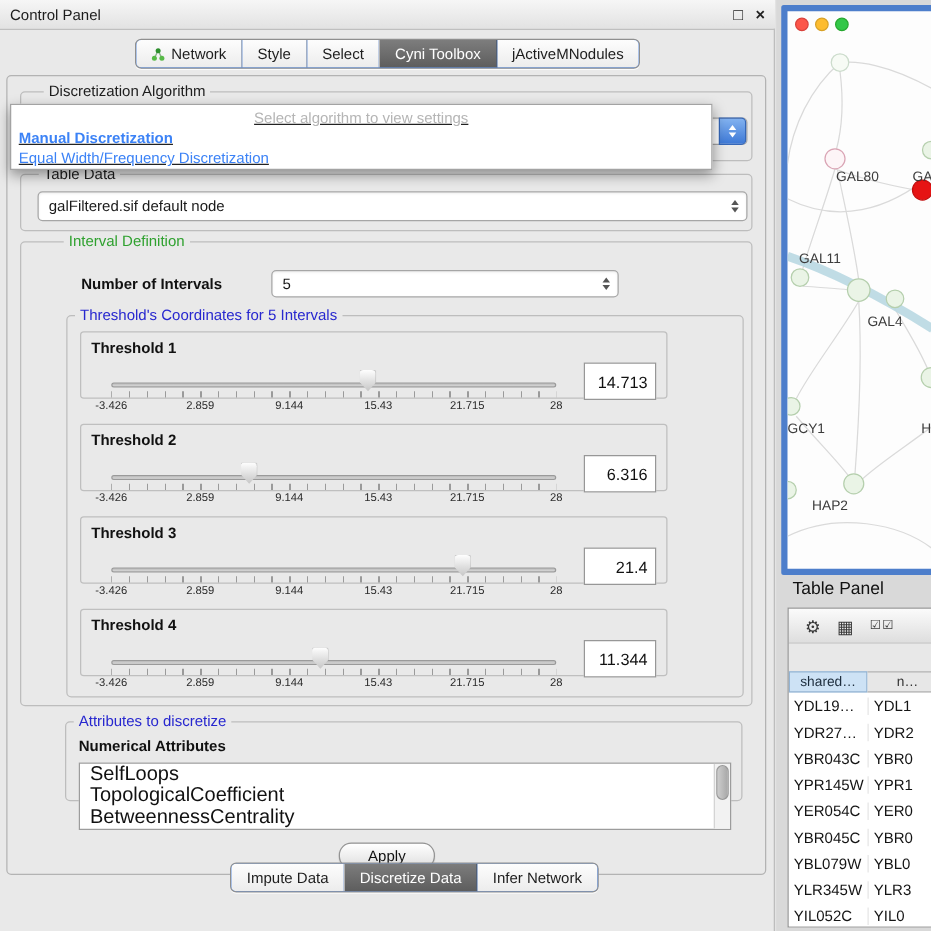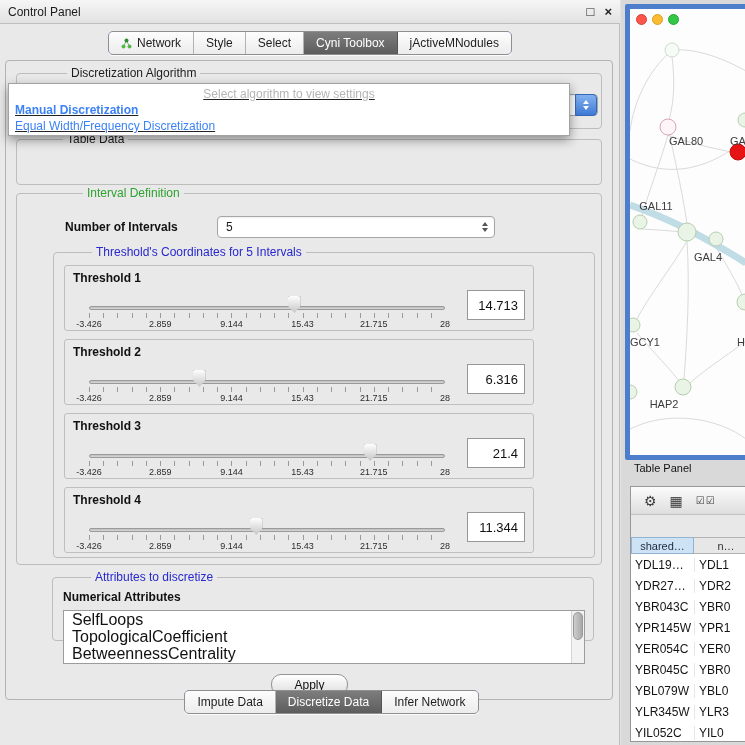--- a/index.html
+++ b/index.html
@@ -26,42 +26,42 @@
     box-shadow:0 1px 0 rgba(255,255,255,.8); background:#3b82f6; }
   .seg { padding:4px 12px; font-size:12px; color:#1d1d1d; display:flex; align-items:center; gap:5px;
     background:linear-gradient(#fdfdfd,#ececec); border-right:1px solid #b2b2b2; white-space:nowrap; }
   .seg:last-child { border-right:none; }
   .seg.active { background:linear-gradient(#7d7d7d,#5d5d5d); color:#fff; border-right-color:#555; }
 
   .content-panel { position:absolute; left:5px; top:60px; width:608px; height:640px;
     border:1px solid #b3b3b3; border-radius:4px; background:#e9e9e9; }
 
   .group { position:absolute; border:1px solid #bdbdbd; border-radius:4px; }
-  .group-title { position:absolute; top:-8px; left:18px; background:#e9e9e9; padding:0 4px; font-size:12px; color:#1d1d1d; white-space:nowrap;margin-left:32px; }
+  .group-title { position:absolute; top:-8px; left:18px; background:#e9e9e9; padding:0 4px; font-size:12px; color:#1d1d1d; white-space:nowrap; }
   .group-title.green { color:#2fa12f; }
   .group-title.blue { color:#2727cf; }
 
   .combo { position:absolute; background:#fff; border:1px solid #a6a6a6; border-radius:4px;
     display:flex; align-items:center; padding:0 8px; font-size:12px; color:#1a1a1a;
     box-shadow:inset 0 1px 2px rgba(0,0,0,.07); }
   .combo .arrows { position:absolute; right:5px; top:50%; transform:translateY(-50%); display:flex; }
   .combo .blue-cap { position:absolute; right:0; top:-1px; bottom:-1px; width:22px;
     background:linear-gradient(#82b2f0,#3e79d6); border:1px solid #3567b8; border-radius:0 4px 4px 0;
     display:flex; align-items:center; justify-content:center; }
 
   .dropdown-overlay { position:absolute; left:8px; top:83px; width:562px; height:53px;
     background:#fff; border:1px solid #a3a3a3; box-shadow:0 4px 10px rgba(0,0,0,.4); z-index:30;
     padding-top:2px;text-decoration:underline; }
   .dd-placeholder { text-align:center; color:#b5b5b5; font-size:12px; height:16px; line-height:16px; }
   .dd-option { padding-left:6px; font-size:12px; height:16px; line-height:16px; color:#3b82f6; }
   .dd-option.bold { font-weight:bold; }
 
   .bold-label { position:absolute; font-weight:bold; font-size:12px; color:#111; }
 
-  .tbox { position:absolute; left:10px; width:470px; height:66px; border:1px solid #bfbfbf; border-radius:3px; background:#e9e9e9; }
+  .tbox { position:absolute; left:10px; width:470px; height:54px; border:1px solid #bfbfbf; border-radius:3px; background:#e9e9e9; }
   .tlabel { position:absolute; left:8px; top:5px; font-weight:bold; font-size:12px; color:#111; }
   .slider-area { position:absolute; left:24px; top:0; width:356px; height:66px; }
   .track { position:absolute; left:0; top:40px; width:100%; height:4px;
     background:linear-gradient(#bdbdbd,#d8d8d8); border:1px solid #9a9a9a; border-radius:2px; }
   .ticks { position:absolute; left:0; top:47px; width:100%; height:5px;
     background:repeating-linear-gradient(to right,#9a9a9a 0 1px,transparent 1px 14.24px); }
   .tick-labels { position:absolute; left:0; top:53px; width:100%; height:11px; font-size:9px; color:#2c2c2c; }
   .tick-labels span { position:absolute; transform:translateX(-50%); white-space:nowrap; }
   .tick-labels span:nth-child(1){left:0;} .tick-labels span:nth-child(2){left:20%;}
   .tick-labels span:nth-child(3){left:40%;} .tick-labels span:nth-child(4){left:60%;}
@@ -89,21 +89,21 @@
   .right-bg { position:absolute; left:621px; top:0; width:124px; height:745px; background:#d9d9d9; }
   .network-window { position:absolute; left:625px; top:4px; width:126px; height:456px;
     border:5px solid #4d7ecb; border-radius:2px; background:#fdfdfd; overflow:hidden; }
   .lights { position:absolute; top:5px; left:6px; display:flex; gap:5px; z-index:5; }
   .light { width:11px; height:11px; border-radius:50%; }
   .light.red { background:#fc5549; border:1px solid #d9423c; }
   .light.yellow { background:#fdbc2f; border:1px solid #d8a126; }
   .light.green { background:#33c748; border:1px solid #27a82f; }
   .net-canvas { position:absolute; left:0; top:0; width:116px; height:446px; }
 
-  .table-panel-label { position:absolute; left:634px; top:462px; font-size:11px; color:#111; }
+  .table-panel-label { position:absolute; left:634px; top:462px; font-size:14px; color:#111; }
 
   .table-window { position:absolute; left:630px; top:486px; width:130px; height:256px;
     border:1px solid #979797; background:#e8e8e8; overflow:hidden; }
   .t-toolbar { height:28px; background:linear-gradient(#fbfbfb,#dedede); border-bottom:1px solid #c2c2c2;
     display:flex; align-items:center; gap:13px; padding-left:13px; }
   .t-toolbar .tool { font-size:14px; color:#3a3a3a; line-height:1; }
   .t-toolbar .tool.checks { font-size:10px; letter-spacing:1px; }
   .t-gap { height:22px; background:#e8e8e8; }
   .t-header { display:flex; height:17px; font-size:11px; }
   .th { display:flex; align-items:center; justify-content:center; overflow:hidden; white-space:nowrap; }
@@ -164,20 +164,29 @@
           <svg width="8" height="12">
             <path d="M4 1 L7 5 H1 Z" fill="#fff"></path>
               <path d="M4 11 L1 7 H7 Z" fill="#fff"></path>
           </svg>
         </span>
       </div>
     </div>
 
     <div class="group" style="left:10px; top:78px; width:586px; height:46px;">
       <span class="group-title" style="left:14px;">Table Data</span>
+      <div class="combo" style="left:13px; top:13px; width:568px; height:24px;">
+        <span>galFiltered.sif default node</span>
+        <span class="arrows">
+          <svg width="8" height="12">
+              <path d="M4 1 L7 5 H1 Z" fill="#555"></path>
+              <path d="M4 11 L1 7 H7 Z" fill="#555"></path>
+            </svg>
+        </span>
+      </div>
     </div>
 
     <div class="group" style="left:10px; top:132px; width:586px; height:372px;">
       <span class="group-title green" style="left:34px;">Interval Definition</span>
 
       <span class="bold-label" style="left:48px; top:26px;">Number of Intervals</span>
       <div class="combo" style="left:200px; top:22px; width:278px; height:22px;">
         <span>5</span>
         <span class="arrows">
           <svg width="8" height="12">

